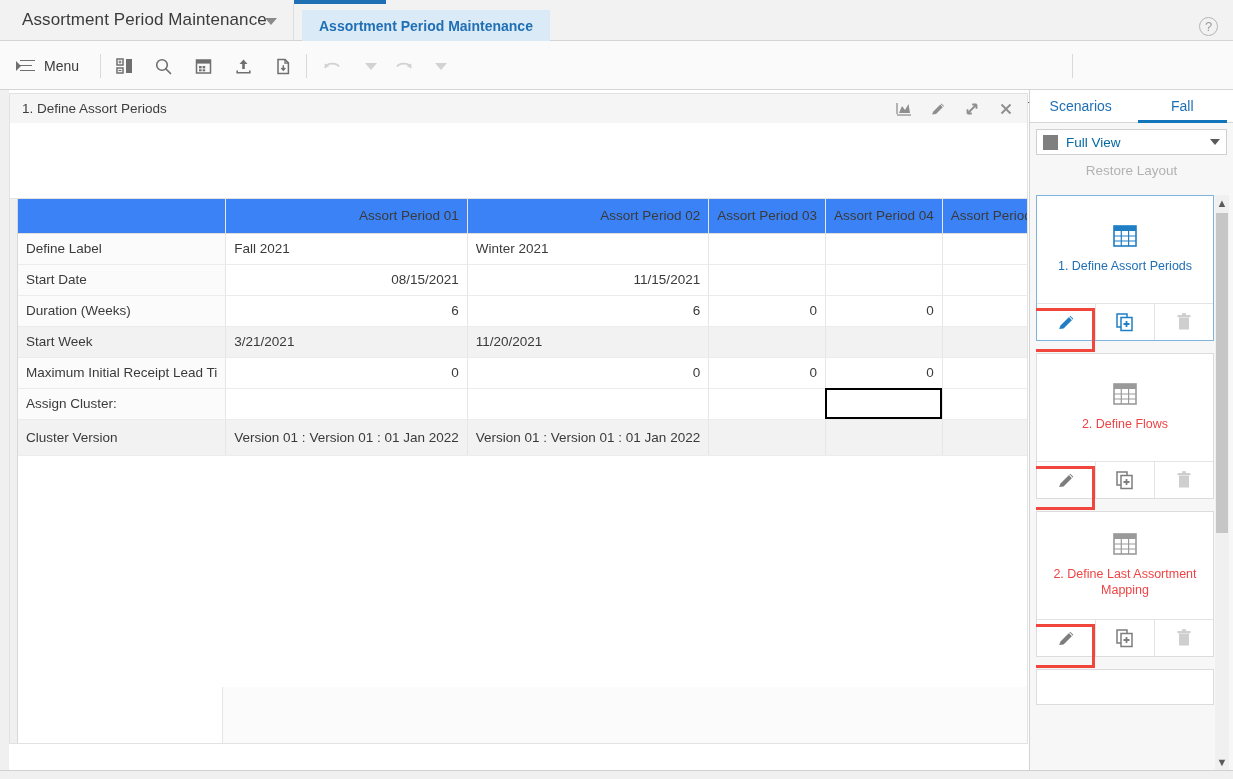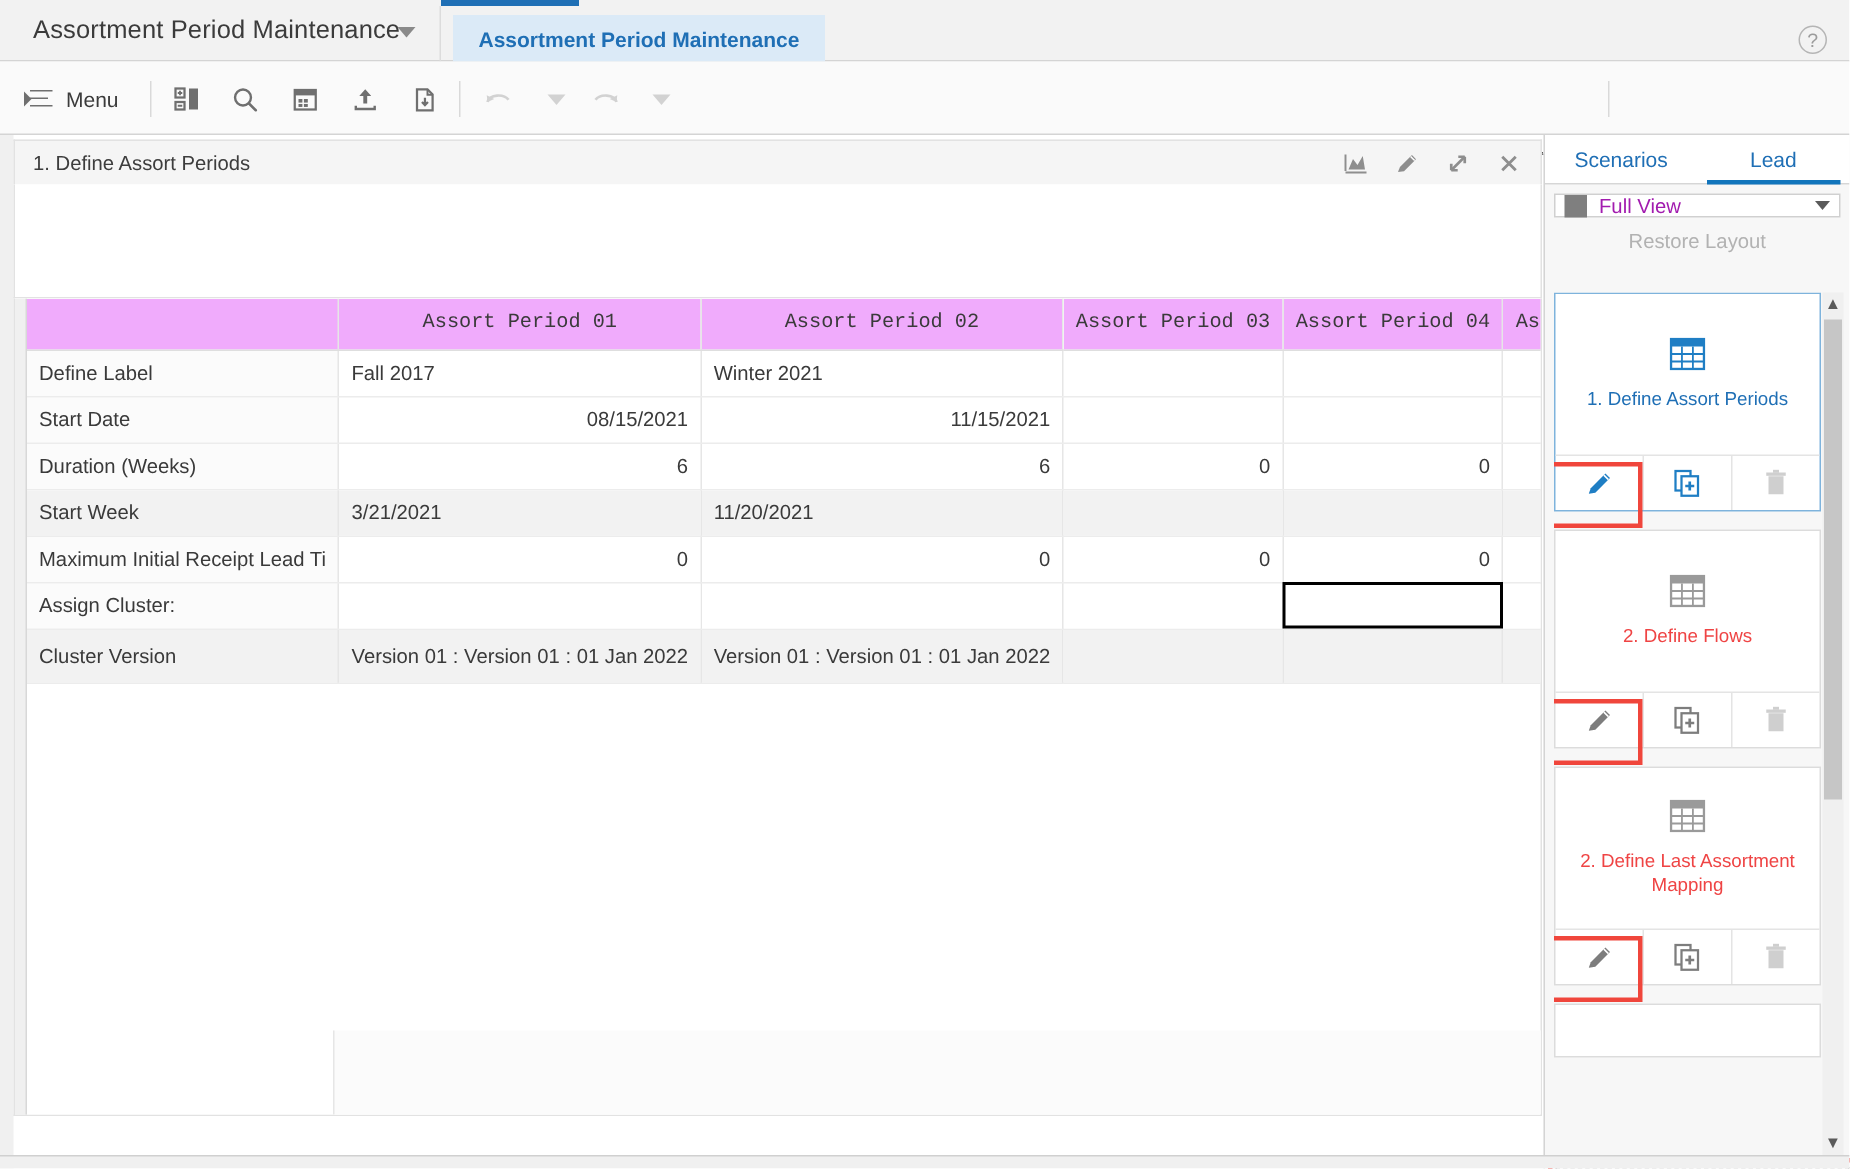--- a/index.html
+++ b/index.html
@@ -179,23 +179,22 @@
     position:absolute; left:8px; top:0; border-collapse:collapse; table-layout:fixed;
     font-size:13.5px; color:#3a3a3a;
   }
   table.grid col.lbl { width:203px; }
   table.grid col.c  { width:136px; }
   table.grid th, table.grid td {
     height:31px; padding:0 8px; border-right:1px solid #e6e6e6; border-bottom:1px solid #ececec;
     overflow:hidden; white-space:nowrap; vertical-align:middle;
   }
   table.grid thead th {
-    background:#f0abfc; font-weight:normal; text-align:center; color:#3a3a3a; height:34px;
+    background:#3b82f6; font-weight:normal; text-align:right; color:#3a3a3a; height:34px;
     border-bottom:1px solid #dedede;
-    font-family:Liberation Mono, monospace;
   }
   td.rowlbl { background:#fbfbfb; text-align:left; color:#3a3a3a; }
   td.val { text-align:left; background:#fff; }
   td.val.num { text-align:right; }
   tr.shade td.val { background:#f2f2f2; }
   tr.shade td.rowlbl { background:#f2f2f2; }
   td.dd-cell { position:relative; }
   td.selected { outline:2px solid #000; outline-offset:-2px; background:#fff !important; }
   tr.tall td { height:36px; }
   td.clip2 { white-space:normal; line-height:15px;margin-top:28px; }
@@ -208,22 +207,22 @@
     position:absolute; left:1029px; top:90px; width:204px; height:689px;
     background:#f7f7f7; border-left:1px solid #d4d4d4;
   }
   .side-tabs { display:flex; height:33px; border-bottom:1px solid #d6d6d6; background:#fff; }
   .side-tab {
     flex:1; display:flex; align-items:center; justify-content:center;
     font-size:14px; color:#1f6fb5; position:relative;
   }
   .side-tab.active:after { content:""; position:absolute; left:6px; right:6px; bottom:-1px; height:3px; background:#1275bc; }
   .view-select {
-    margin:6px 6px 0 6px; height:16px; background:#fff; border:1px solid #d0d0d0;
-    display:flex; align-items:center; padding:0 6px; gap:8px; font-size:13.5px; color:#a21caf;
+    margin:6px 6px 0 6px; height:26px; background:#fff; border:1px solid #d0d0d0;
+    display:flex; align-items:center; padding:0 6px; gap:8px; font-size:13.5px; color:#0369a1;
   }
   .view-swatch { width:15px; height:15px; background:#7f7f7f; }
   .view-select .dd { margin-left:auto; width:0;height:0;border-left:5px solid transparent;border-right:5px solid transparent;border-top:6px solid #5a5a5a; }
   .restore {
     text-align:center; color:#b2b2b2; font-size:13.5px; padding:8px 0 6px;
   }
   .cards { position:absolute; left:6px; top:105px; width:178px; height:575px; overflow:hidden; }
   .card { background:#fff; border:1px solid #dcdcdc; margin-bottom:12px; }
   .card.active { border-color:#7eb3dc; }
   .card-body {
@@ -493,21 +492,21 @@
           <th>Assort Period 02</th>
           <th>Assort Period 03</th>
           <th>Assort Period 04</th>
           <th>Assort Period 05</th>
 
         </tr>
       </thead>
       <tbody>
           <tr>
             <td class="rowlbl">Define Label</td>
-            <td class="val">Fall 2017</td>
+            <td class="val">Fall 2021</td>
             <td class="val">Winter 2021</td>
             <td class="val"></td>
             <td class="val"></td>
             <td class="val"></td>
           </tr>
           <tr>
             <td class="rowlbl">Start Date</td>
             <td class="val num">08/15/2021</td>
             <td class="val num">11/15/2021</td>
             <td class="val num"></td>
@@ -555,21 +554,21 @@
             <td class="val clip2"></td>
           </tr>
         </tbody>
     </table>
 
   </div>
 
   <div class="side">
     <div class="side-tabs">
       <div class="side-tab">Scenarios</div>
-      <div class="side-tab active">Lead</div>
+      <div class="side-tab active">Fall</div>
     </div>
     <div class="view-select">
       <span class="view-swatch"></span>
       <span>Full View</span>
       <span class="dd"></span>
     </div>
     <div class="restore">Restore Layout</div>
 
     <div class="cards">
         <div class="card active">

